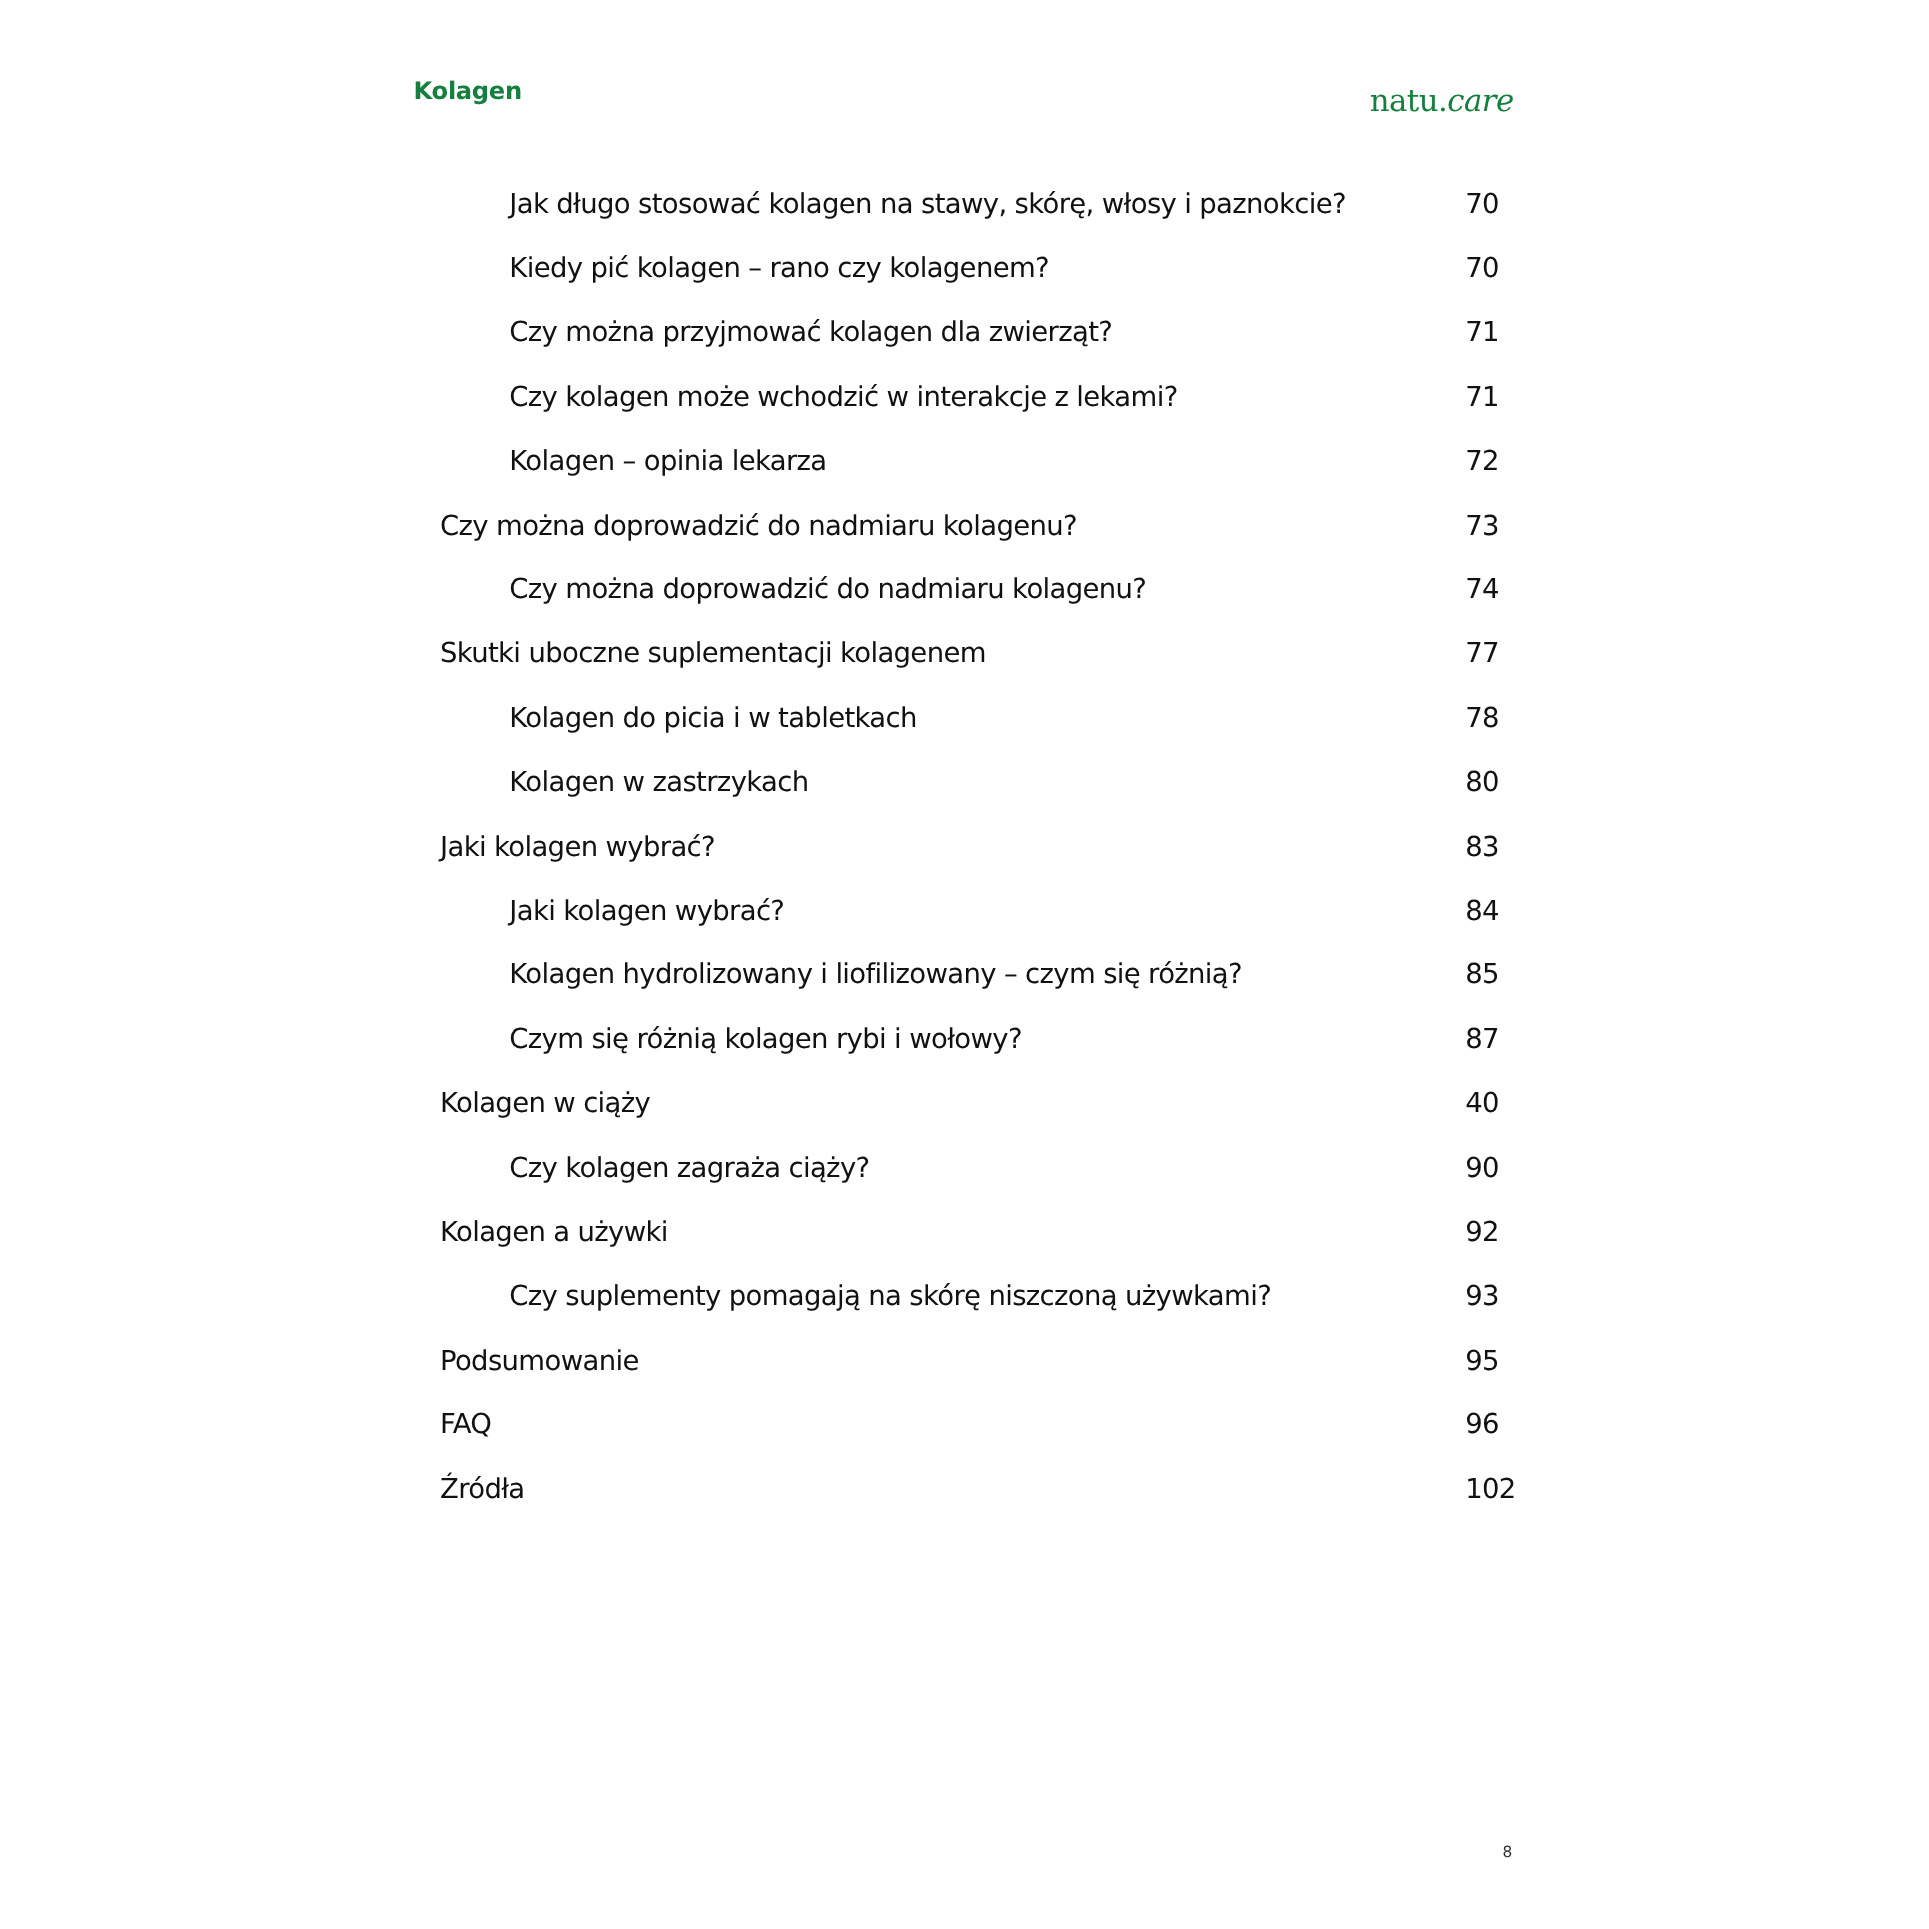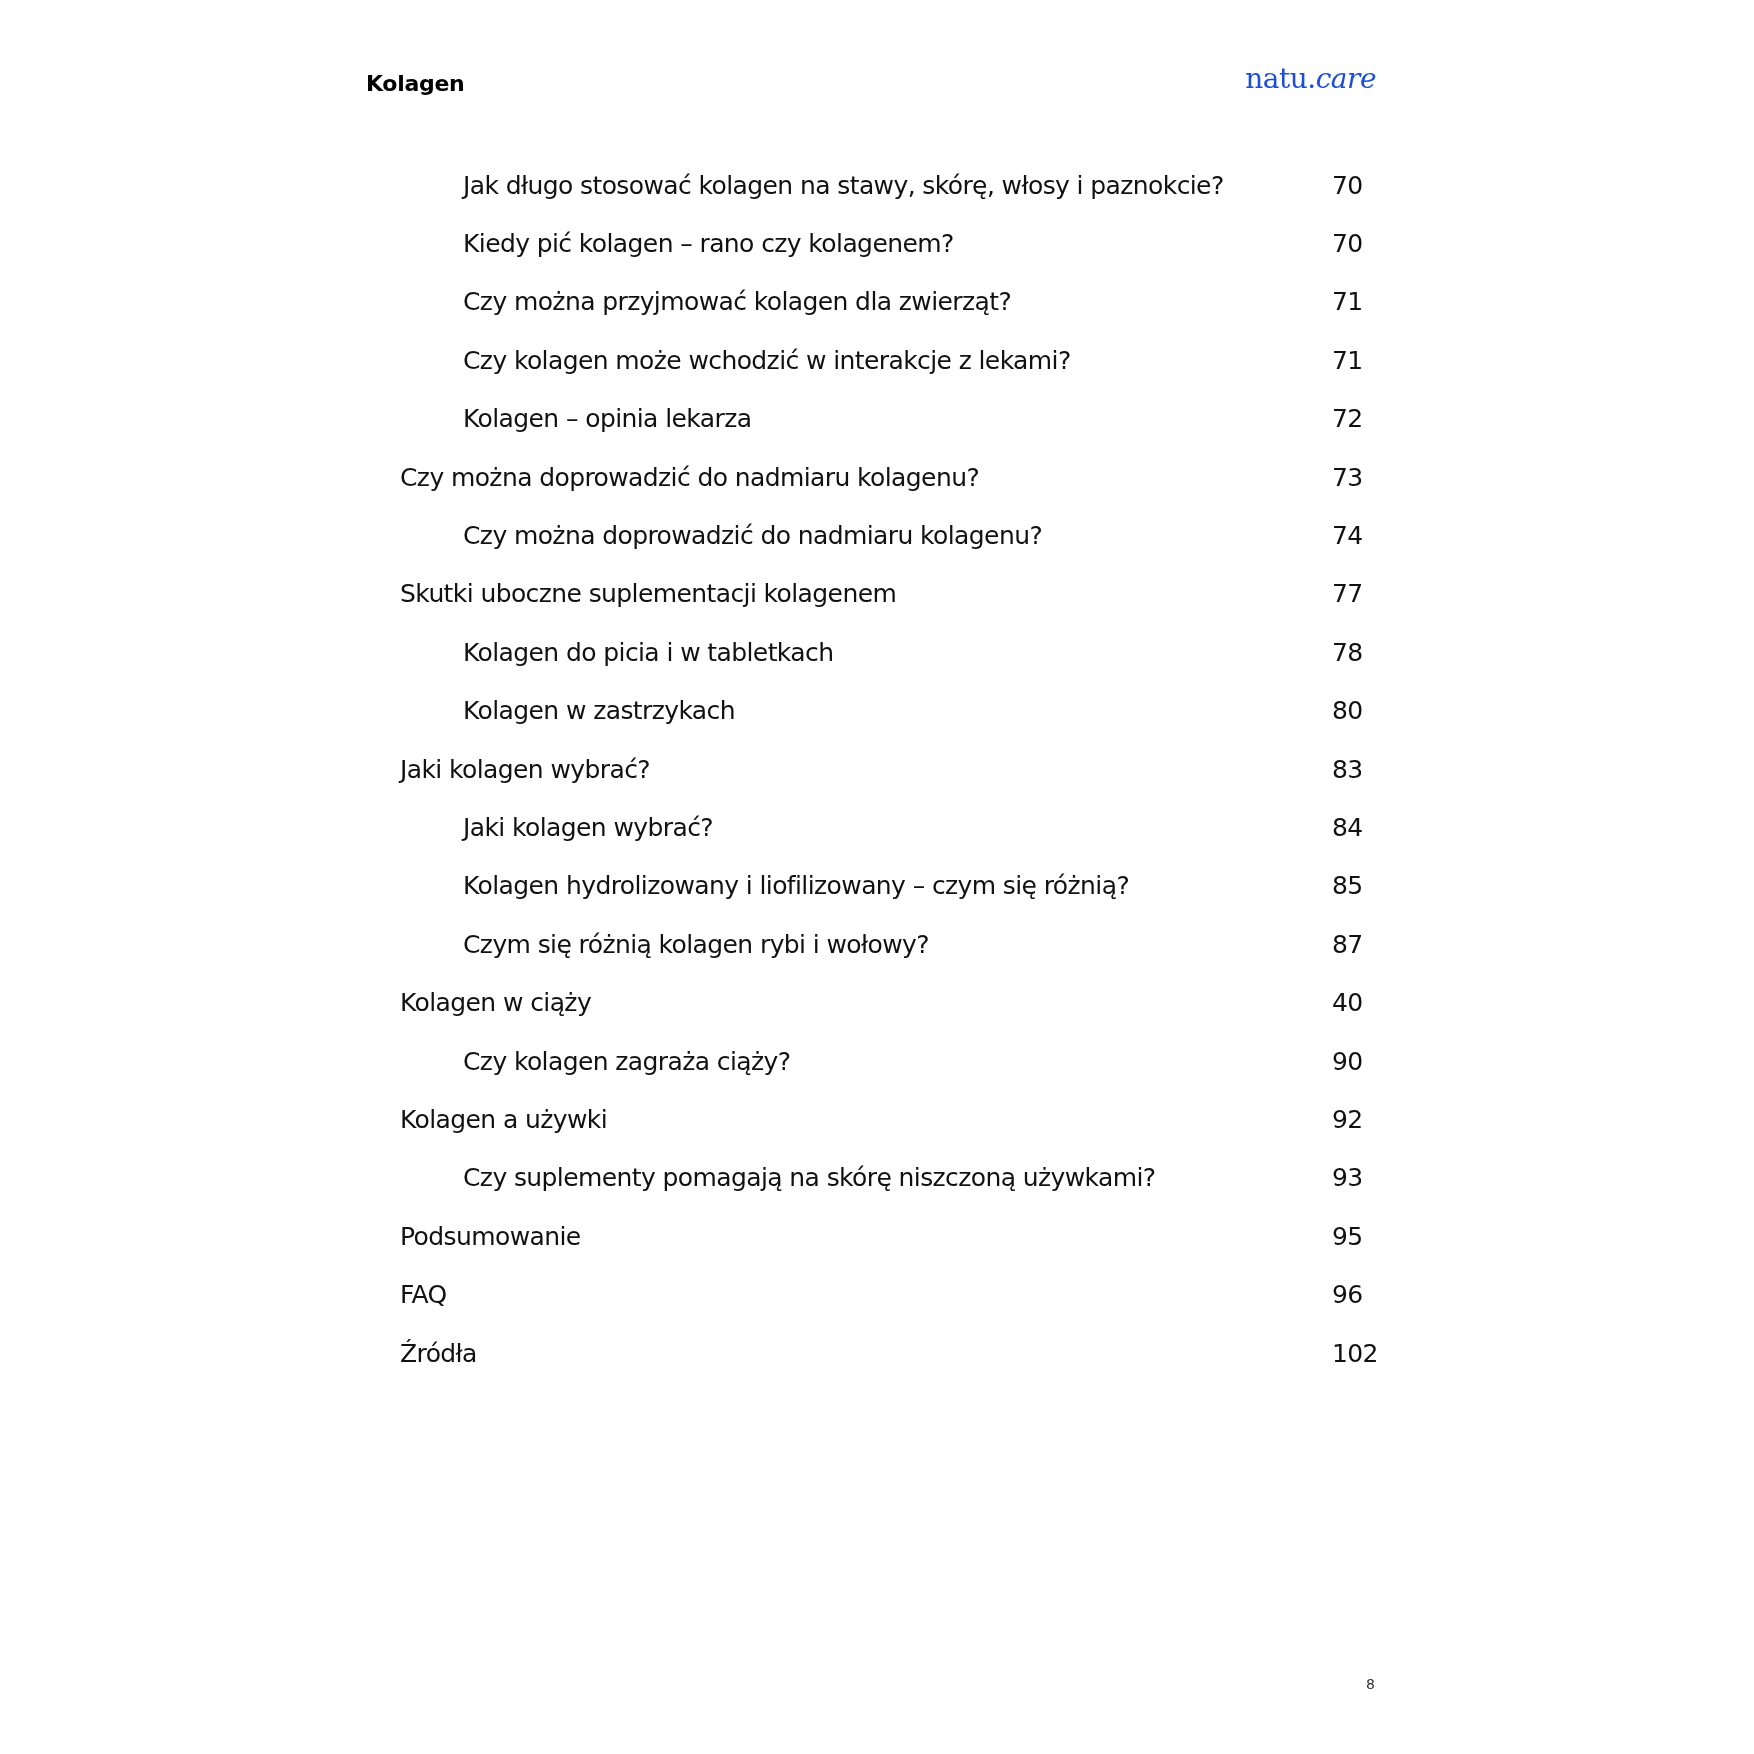--- a/index.html
+++ b/index.html
@@ -10,36 +10,36 @@
     body {
       width: 1754px;
       height: 1754px;
       position: relative;
       overflow: hidden;
       font-family: "DejaVu Sans", sans-serif;
       color: #111111;
     }
     .running-header {
       position: absolute;
-      left: 366px;
+      left: 376px;
       top: 70px;
       font-size: 22px;
       font-weight: bold;
       letter-spacing: -0.3px;
       line-height: 28px;
-      color: #000000;
+      color: #15803d;
     }
     .brand-logo {
       position: absolute;
       right: 378px;
-      top: 62px;
+      top: 75px;
       font-family: "DejaVu Serif", serif;
       font-size: 28px;
       line-height: 34px;
-      color: #1d4ed8;
+      color: #15803d;
       letter-spacing: -0.5px;
     }
     .brand-logo .brand-italic {
       font-style: italic;
     }
     .toc {
       position: absolute;
       left: 384px;
       top: 140px;
       width: 992px;

